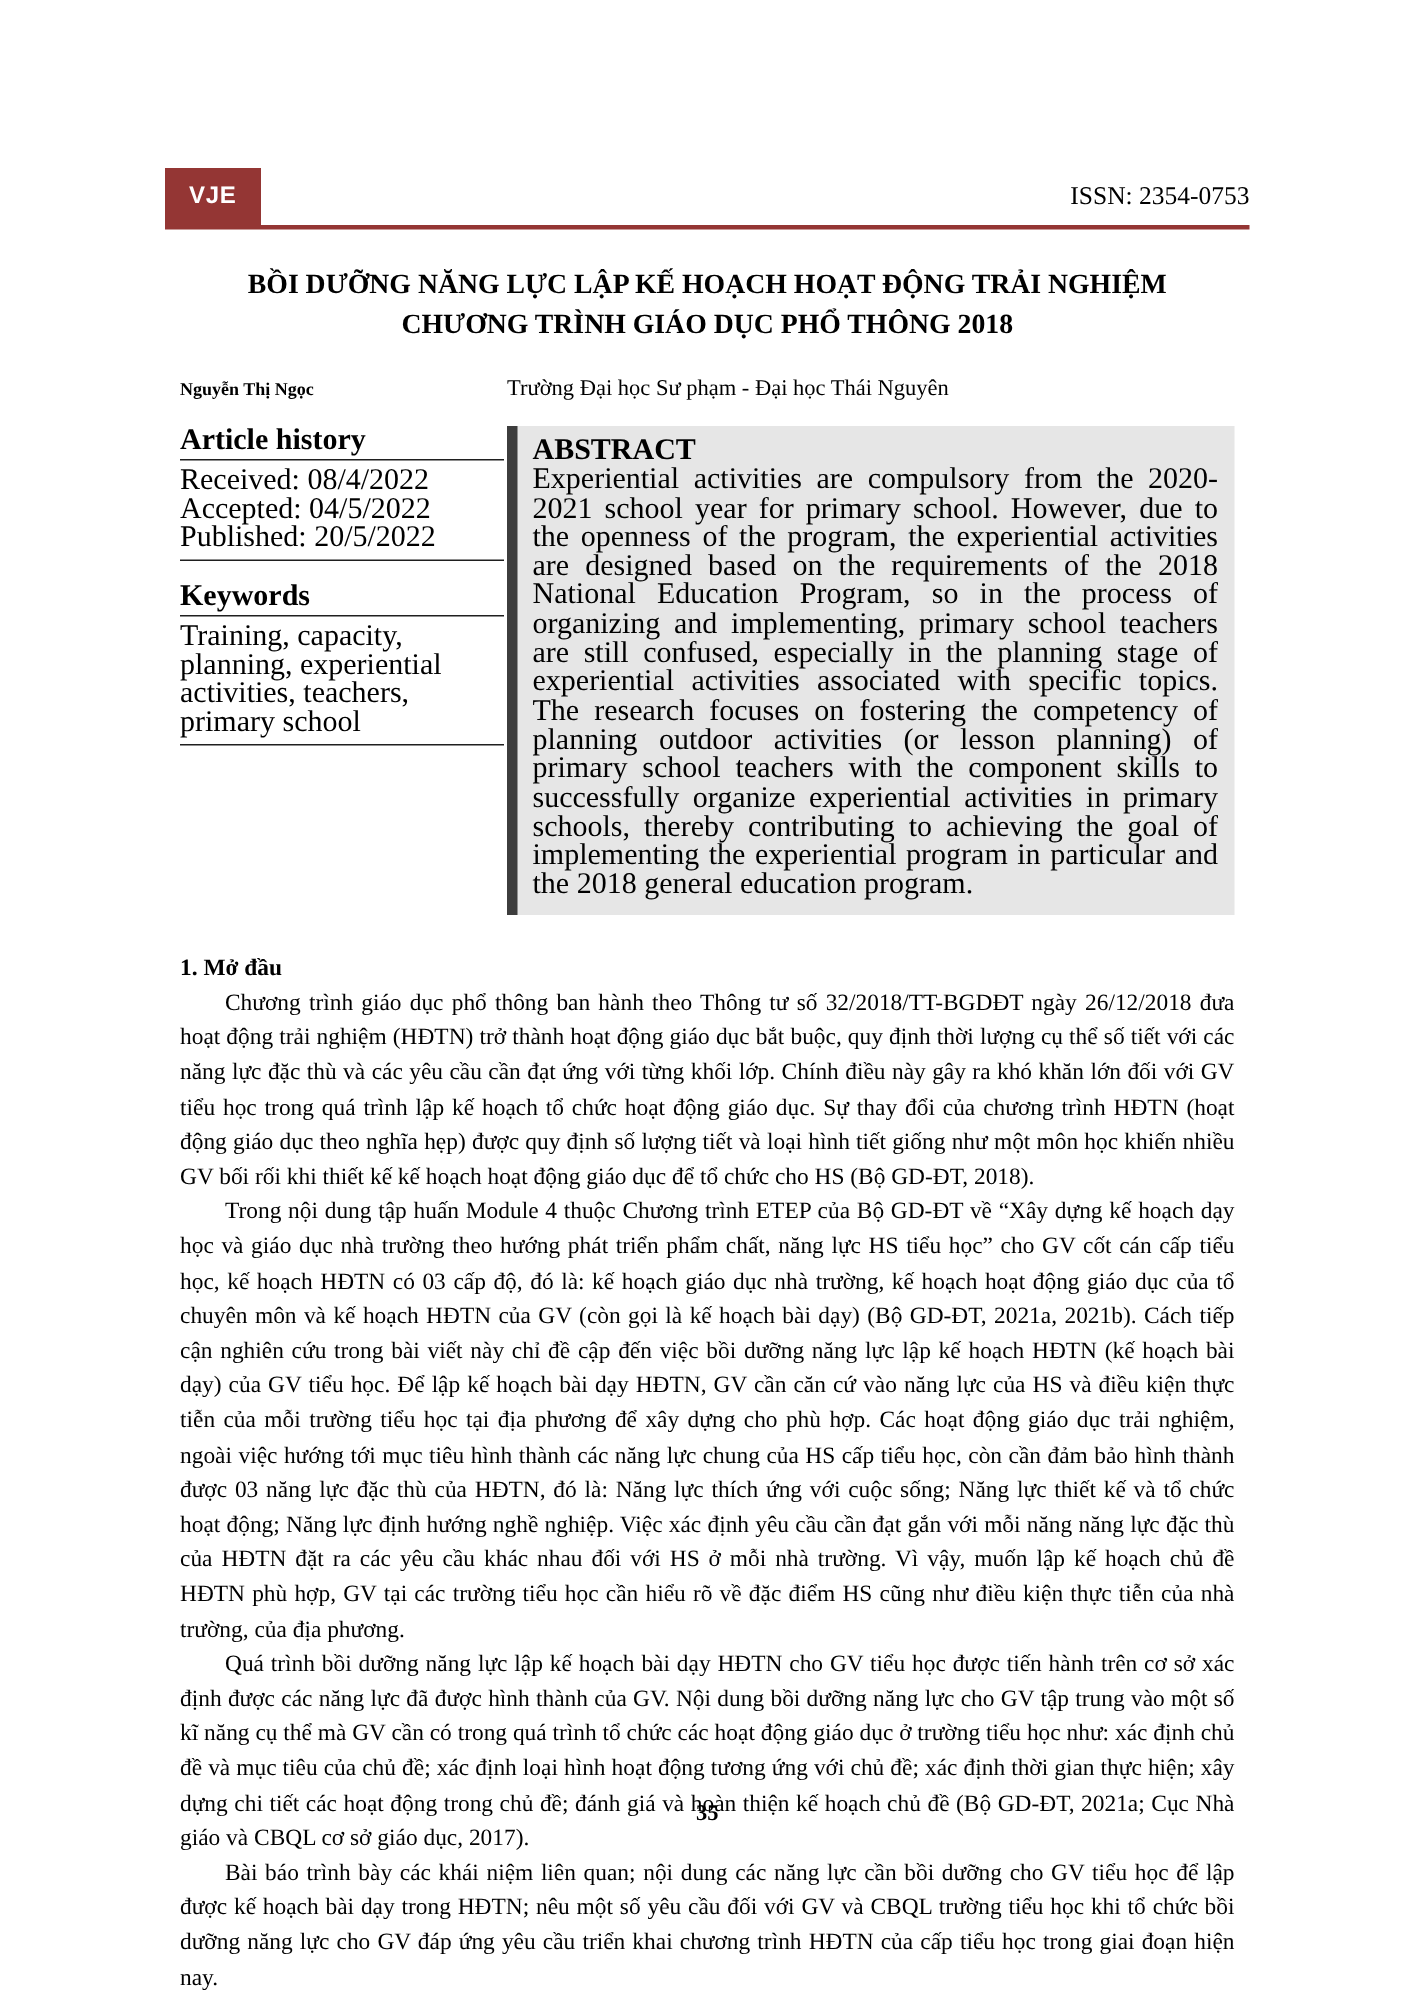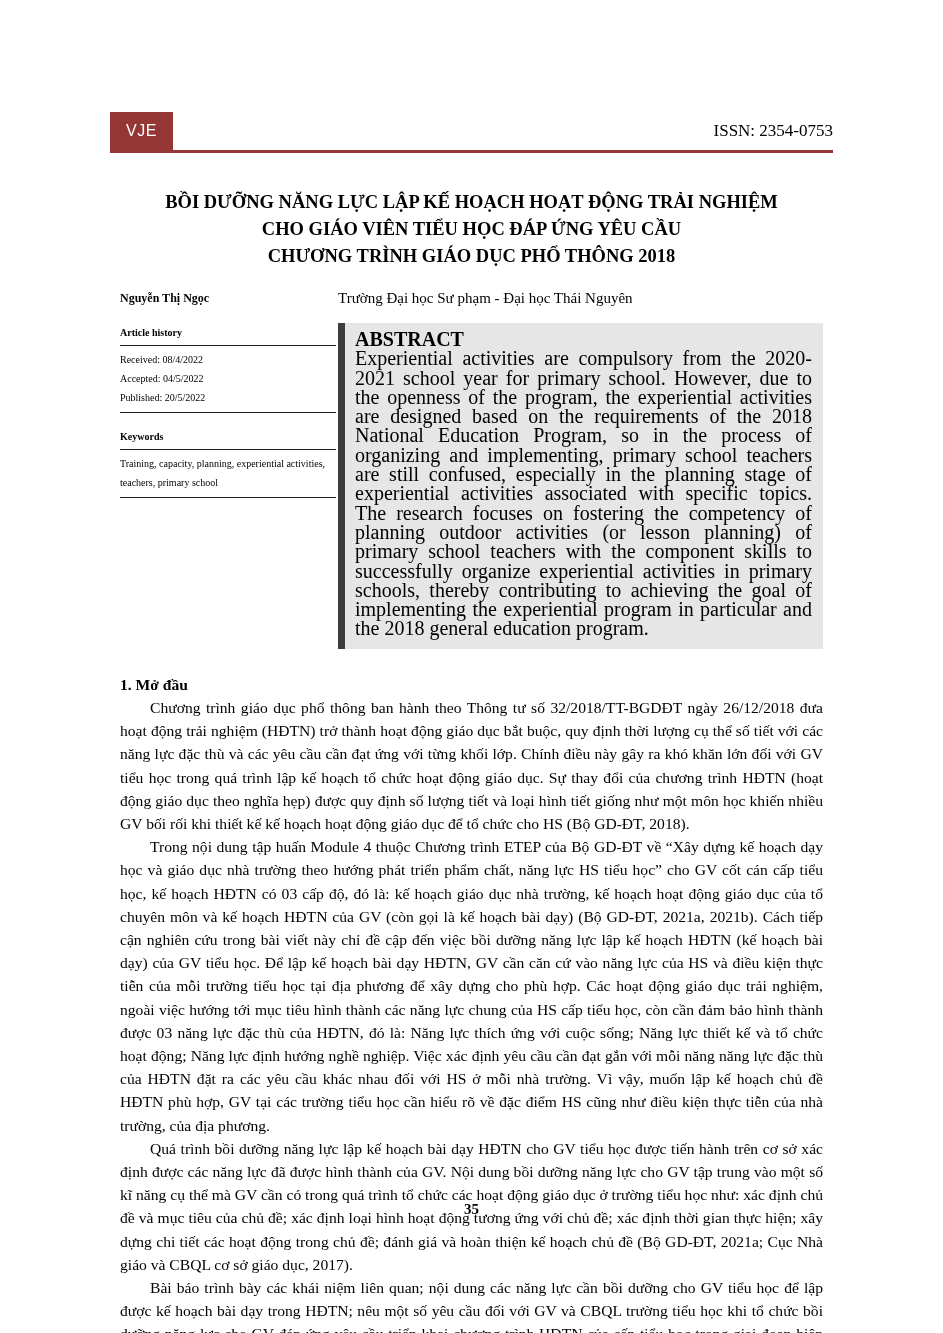--- a/index.html
+++ b/index.html
@@ -25,42 +25,42 @@
   
   .journal-header {
     display: flex;
     align-items: stretch;
     border-bottom: 3px solid var(--brand);
   }
   .vje-logo {
     background: var(--brand);
     color: #ffffff;
     font-family: "Liberation Sans", "DejaVu Sans", sans-serif;
-    font-weight: normal;
+    font-weight: bold;
     font-size: 16px;
     letter-spacing: 0.5px;
     padding: 0 16px;
     height: 38px;
     display: flex;
     align-items: center;
   }
   .header-citation {
     display: flex; align-items: center;
     margin-left: 15px;
     font-size: 13.5px;
   }
   .header-issn {
     display: flex; align-items: center;
     margin-left: auto;
     font-size: 17px;
   }
 
   
   .article-title {
-    margin-top: 36px;
+    margin-top: 24px;
     text-align: center;
     font-size: 18.5px;
     font-weight: bold;
     line-height: 27px;
   }
   .title-line { display: block; }
 
   
   .content-block { padding: 0 10px; }
   .author-row { display: flex; margin-top: 18px; }
@@ -74,21 +74,21 @@
   }
   .affiliation-block { font-size: 15px; line-height: 21px; }
   .author-email { font-style: italic; }
 
   
   .meta-row { display: flex; margin-top: 14px; align-items: flex-start; }
   .meta-col {
     width: 218px;
     flex-shrink: 0;
     padding-right: 2px;
-    font-size: 10px;
+    font-size: 20px;
     line-height: 19px;
   }
   .meta-heading { font-weight: bold; }
   .meta-heading.keywords { margin-top: 14px; }
   .rule { border-top: 1px solid var(--rule); margin: 3px 0 4px 0; }
   .rule.bottom { margin-top: 5px; }
 
   .abstract-box {
     flex: 1;
     background: var(--abstract-bg);
@@ -134,21 +134,20 @@
 
     <header class="journal-header">
       <div class="vje-logo">VJE</div>
       <div class="header-issn">ISSN: 2354-0753</div>
     </header>
 
     <div class="content-block">
 
       <h1 class="article-title">
         <span class="title-line">BỒI DƯỠNG NĂNG LỰC LẬP KẾ HOẠCH HOẠT ĐỘNG TRẢI NGHIỆM</span>
-        <span class="title-line">CHO GIÁO VIÊN TIỂU HỌC ĐÁP ỨNG YÊU CẦU</span>
         <span class="title-line">CHƯƠNG TRÌNH GIÁO DỤC PHỔ THÔNG 2018</span>
       </h1>
 
       <div class="author-row">
         <div class="author-name">Nguyễn Thị Ngọc</div>
         <div class="affiliation-block">
           <div class="affiliation">Trường Đại học Sư phạm - Đại học Thái Nguyên</div>
         </div>
       </div>
 

